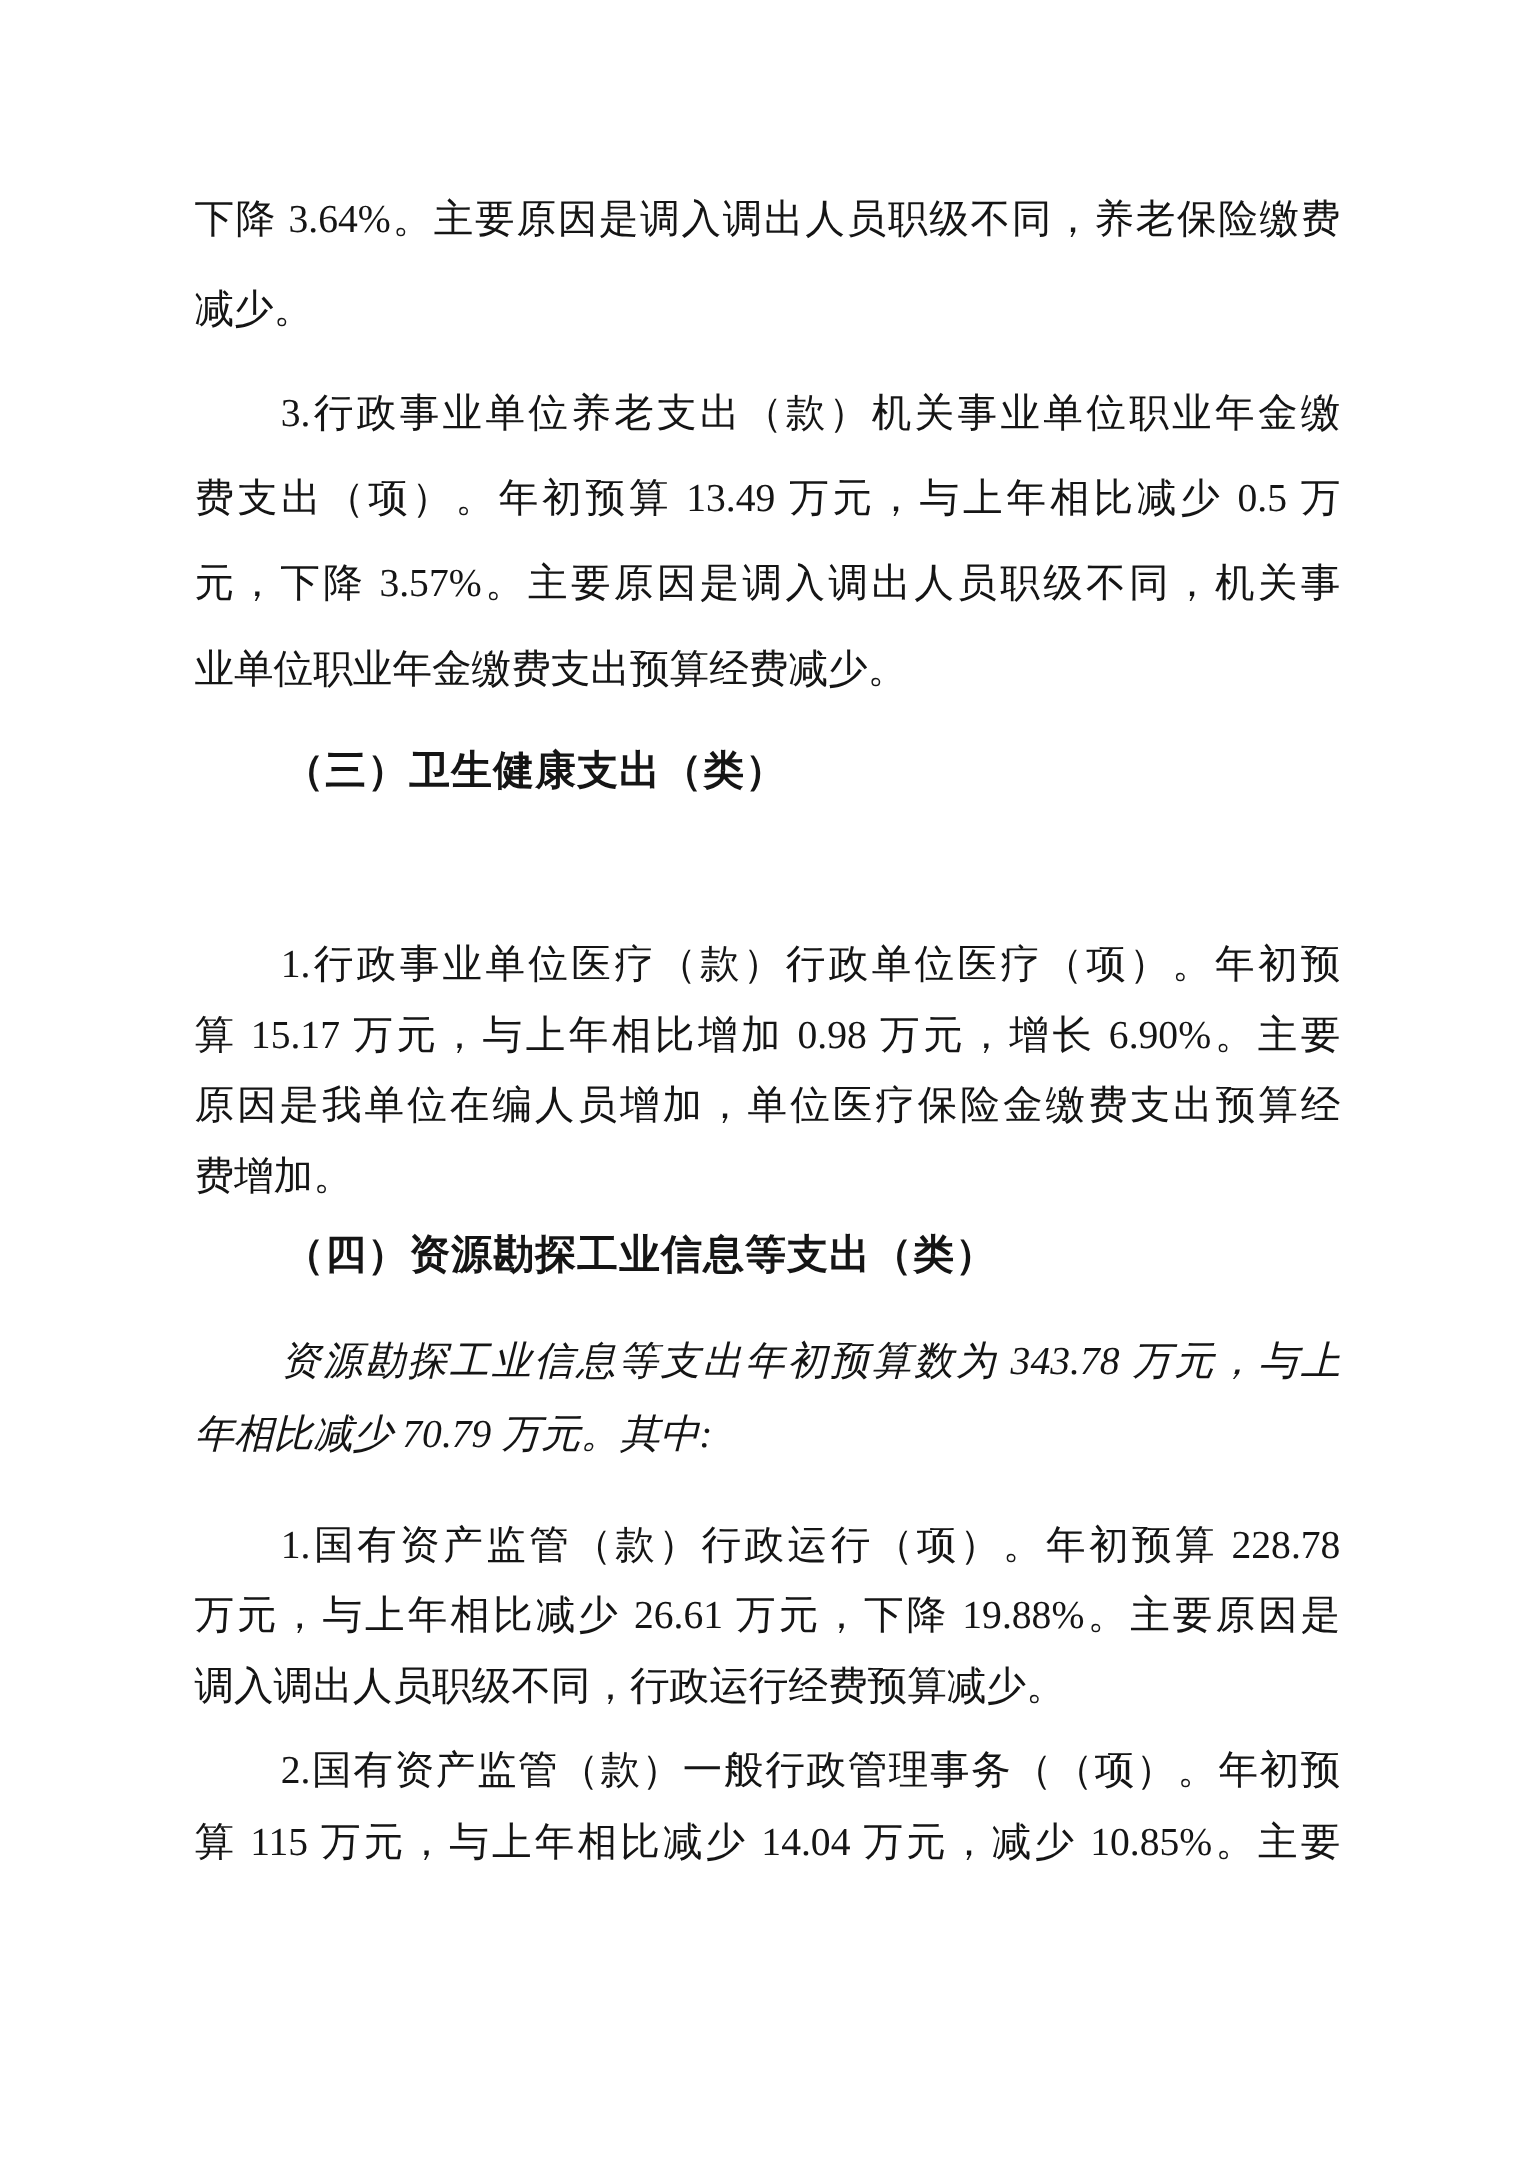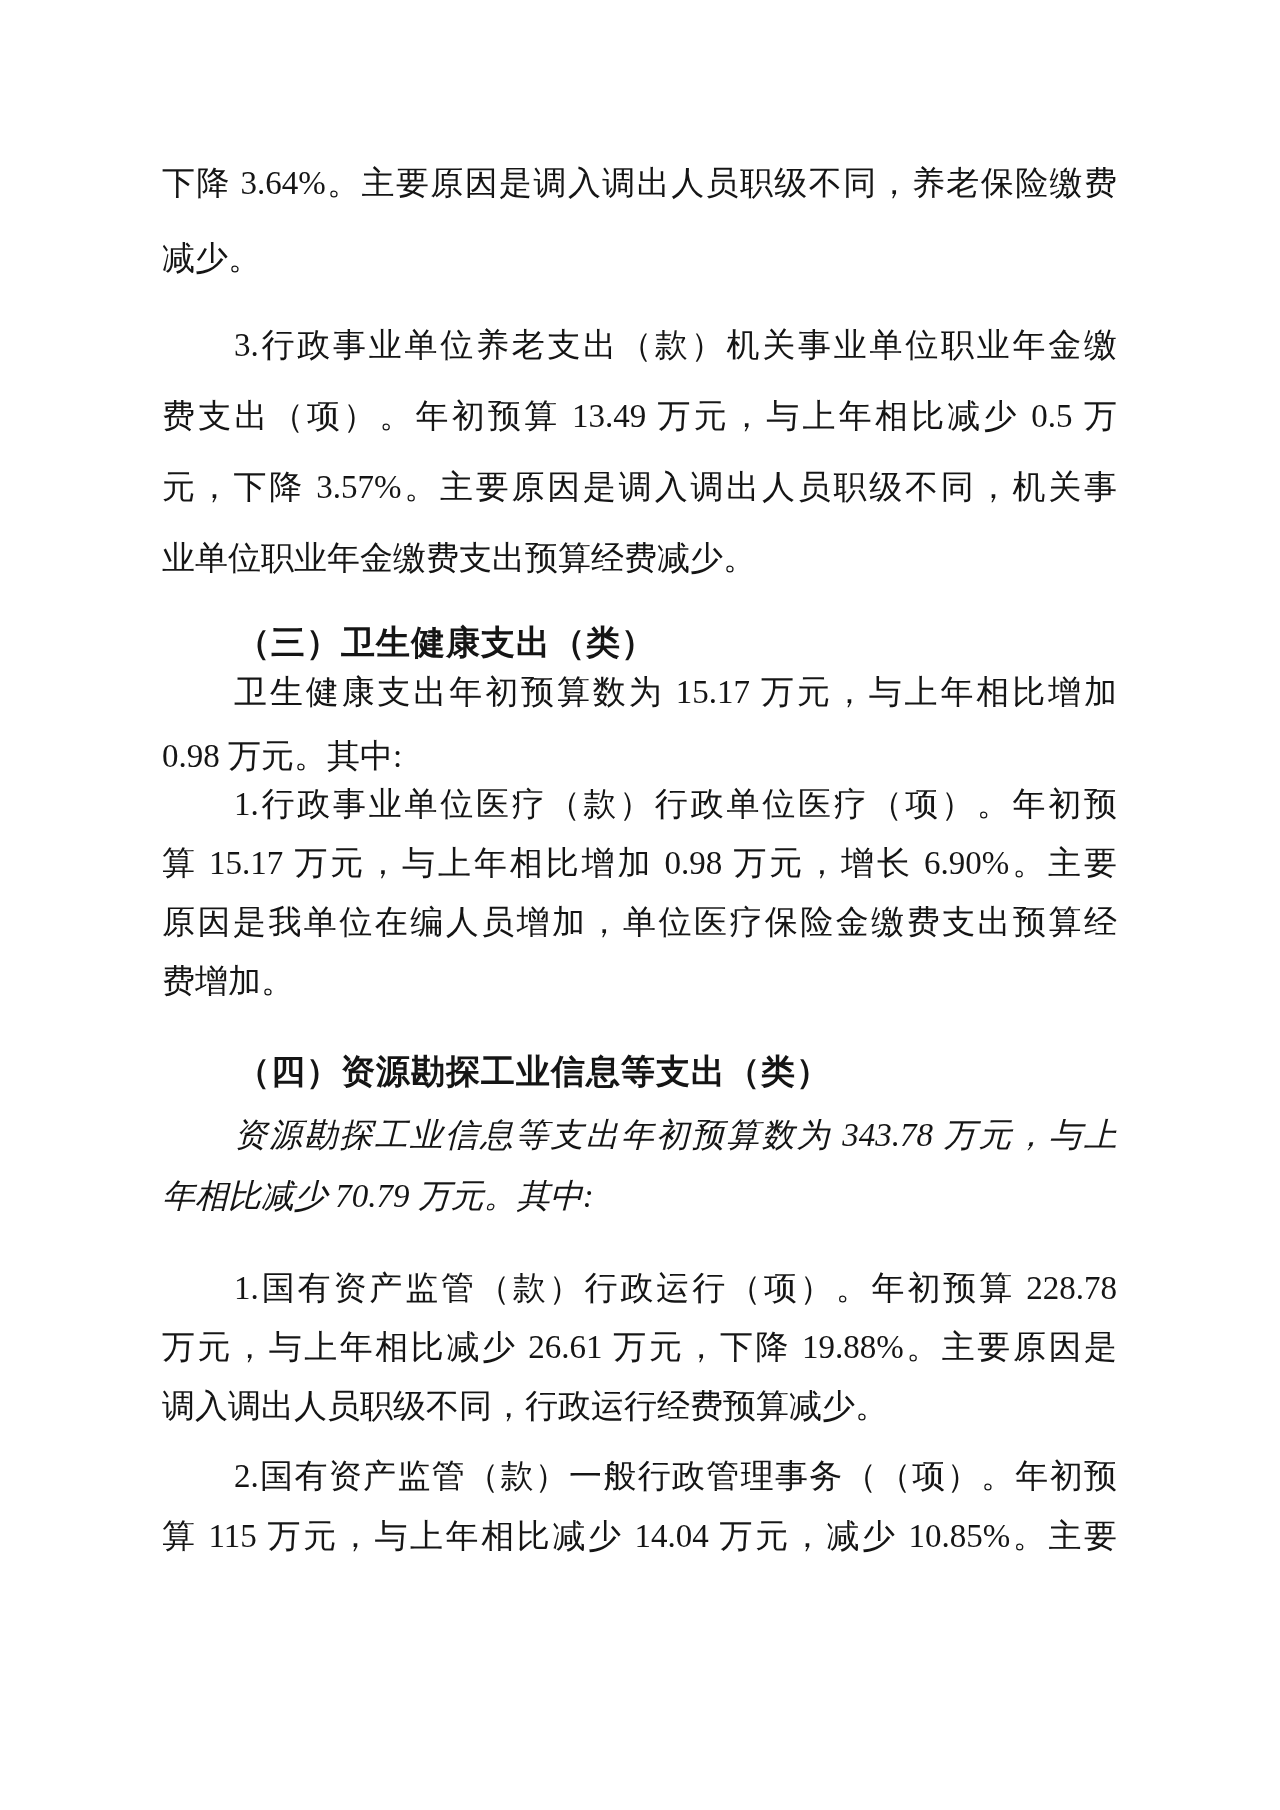--- a/index.html
+++ b/index.html
@@ -43,21 +43,21 @@
     text-indent: 74px;
     white-space: nowrap;
     letter-spacing: 1px;
   }
   
   .p0 { top: 146px;  line-height: 75px; }
   .p1 { top: 310px;  line-height: 71px; }
   .h2 { top: 606px; margin-top: 17px; }
   .p3 { top: 660px;  line-height: 64px; }
   .p4 { top: 775px;  line-height: 59px; }
-  .h5 { top: 1052px; }
+  .h5 { top: 1027px; }
   .p6 { top: 1105px; line-height: 61px; font-style: italic; }
   .p7 { top: 1259px; line-height: 59px; }
   .p8 { top: 1446px; line-height: 60px; }
 </style>
 </head>
 <body>
 
 <div class="page">
 
   <div class="para p0">
@@ -67,24 +67,20 @@
 
   <div class="para p1">
     <div class="line first">3.行政事业单位养老支出（款）机关事业单位职业年金缴</div>
     <div class="line">费支出（项）。年初预算 13.49 万元，与上年相比减少 0.5 万</div>
     <div class="line">元，下降 3.57%。主要原因是调入调出人员职级不同，机关事</div>
     <div class="line end">业单位职业年金缴费支出预算经费减少。</div>
   </div>
 
   <div class="heading h2">（三）卫生健康支出（类）</div>
 
-  <div class="para p3">
-    <div class="line first">卫生健康支出年初预算数为 15.17 万元，与上年相比增加</div>
-    <div class="line end">0.98 万元。其中:</div>
-  </div>
 
   <div class="para p4">
     <div class="line first">1.行政事业单位医疗（款）行政单位医疗（项）。年初预</div>
     <div class="line">算 15.17 万元，与上年相比增加 0.98 万元，增长 6.90%。主要</div>
     <div class="line">原因是我单位在编人员增加，单位医疗保险金缴费支出预算经</div>
     <div class="line end">费增加。</div>
   </div>
 
   <div class="heading h5">（四）资源勘探工业信息等支出（类）</div>
 

